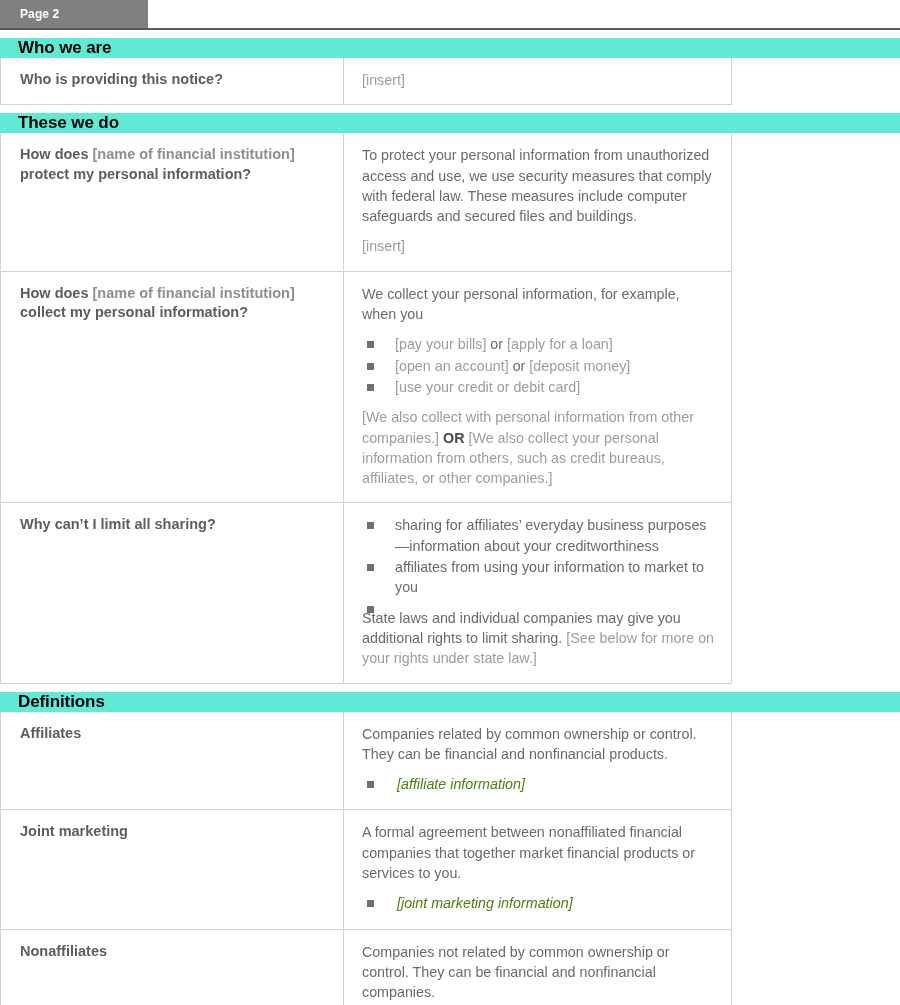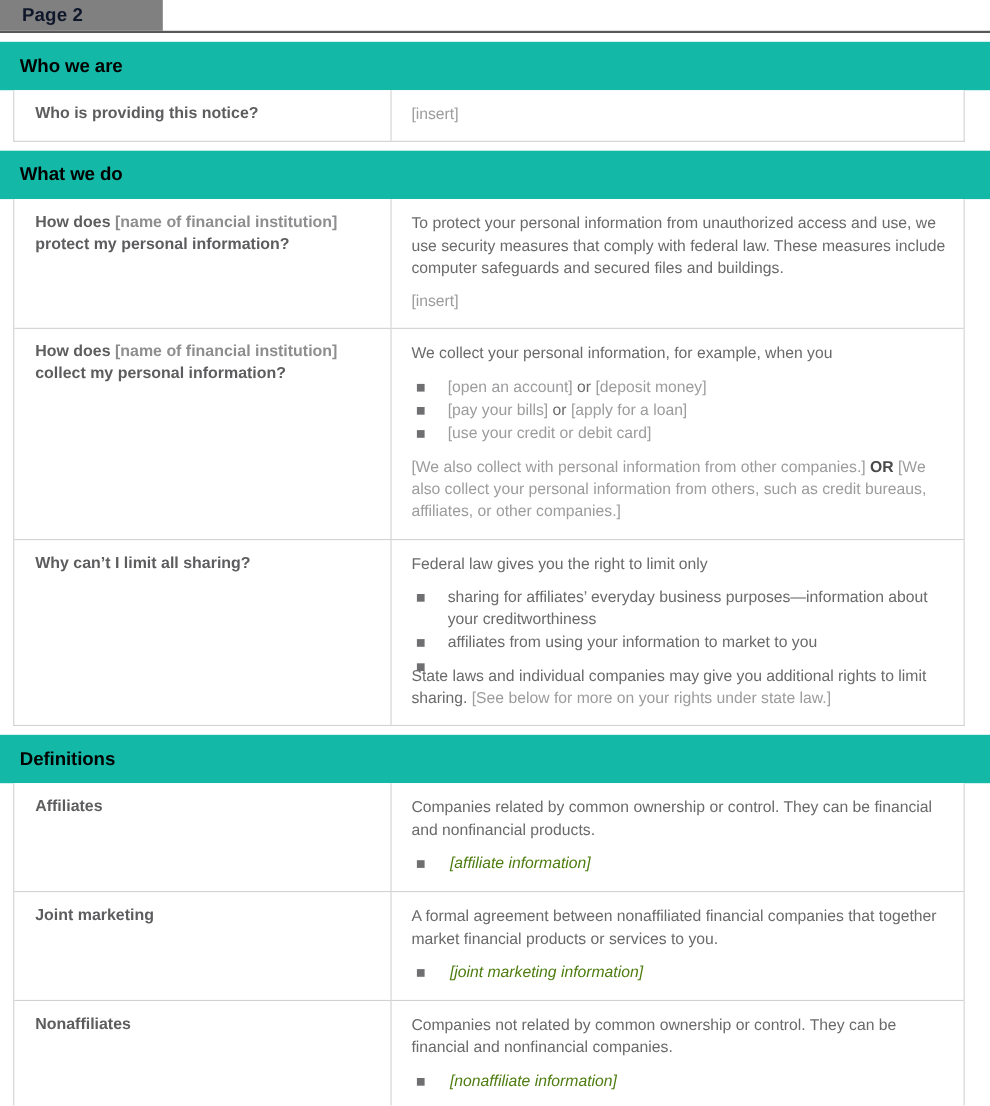--- a/index.html
+++ b/index.html
@@ -24,49 +24,48 @@
   .page-tab {
     position: absolute;
     left: 0; top: 0;
     width: 148px; height: 28px;
     background: #808080;
     display: flex;
     align-items: center;
     padding-left: 20px;
   }
   .page-tab-label {
-    color: #0f172a;
-    font-size: 17px;
+    color: #ffffff;
+    font-size: 12px;
     font-weight: bold;
     letter-spacing: 0.1px;
   }
 
   
   .section-bar {
-    background: #14b8a6;
-    height: 44px;
+    background: #5eead4;
+    height: 20px;
     display: flex;
     align-items: center;
     padding-left: 18px;
     margin-top: 8px;
   }
   .section-bar-title {
     font-size: 17px;
     font-weight: bold;
     color: #000000;
     letter-spacing: -0.1px;
   }
 
   
   .qa-table {
-    width: 865px;
+    width: 732px;
     border: 1px solid #d2d2d2;
     border-top: none;
     background: #ffffff;
-    margin-left: 12px;
   }
   .qa-row {
     display: flex;
     align-items: stretch;
     border-bottom: 1px solid #d2d2d2;
   }
   .qa-row:last-child { border-bottom: none; }
   .qa-q {
     width: 343px;
     flex: 0 0 343px;
@@ -144,52 +143,51 @@
       <div class="qa-row">
         <div class="qa-q">
           <div class="q-text"><span>Who is providing this notice?</span></div>
         </div>
         <div class="qa-a">
           <p class="a-p light">[insert]</p>
         </div>
       </div>
     </div>
     <div class="section-bar">
-      <span class="section-bar-title">What we do</span>
+      <span class="section-bar-title">These we do</span>
     </div>
     <div class="qa-table">
       <div class="qa-row">
         <div class="qa-q">
           <div class="q-text"><span>How does </span><span class="ph">[name of financial institution]</span><span> protect my personal information?</span></div>
         </div>
         <div class="qa-a">
           <p class="a-p">To protect your personal information from unauthorized access and use, we use security measures that comply with federal law. These measures include computer safeguards and secured files and buildings.</p>
           <p class="a-p light">[insert]</p>
         </div>
       </div>
       <div class="qa-row">
         <div class="qa-q">
           <div class="q-text"><span>How does </span><span class="ph">[name of financial institution]</span><span> collect my personal information?</span></div>
         </div>
         <div class="qa-a">
           <p class="a-p">We collect your personal information, for example, when you</p>
           <ul class="a-list">
+            <li><span class="bullet"></span><span class="ph">[pay your bills]</span><span class="dark"> or </span><span class="ph">[apply for a loan]</span></li>
             <li><span class="bullet"></span><span class="ph">[open an account]</span><span class="dark"> or </span><span class="ph">[deposit money]</span></li>
-            <li><span class="bullet"></span><span class="ph">[pay your bills]</span><span class="dark"> or </span><span class="ph">[apply for a loan]</span></li>
             <li><span class="bullet"></span><span class="ph">[use your credit or debit card]</span></li>
           </ul>
           <p class="a-p"><span class="ph">[We also collect with personal information from other companies.] </span><span class="strong">OR</span><span class="ph"> [We also collect your personal information from others, such as credit bureaus, affiliates, or other companies.]</span></p>
         </div>
       </div>
       <div class="qa-row">
         <div class="qa-q">
           <div class="q-text"><span>Why can’t I limit all sharing?</span></div>
         </div>
         <div class="qa-a">
-          <p class="a-p">Federal law gives you the right to limit only</p>
           <ul class="a-list">
             <li><span class="bullet"></span><span>sharing for affiliates’ everyday business purposes—information about your creditworthiness</span></li>
             <li><span class="bullet"></span><span>affiliates from using your information to market to you</span></li>
             <li><span class="bullet"></span></li>
           </ul>
           <p class="a-p"><span class="dark">State laws and individual companies may give you additional rights to limit sharing. </span><span class="ph">[See below for more on your rights under state law.]</span></p>
         </div>
       </div>
     </div>
     <div class="section-bar">

